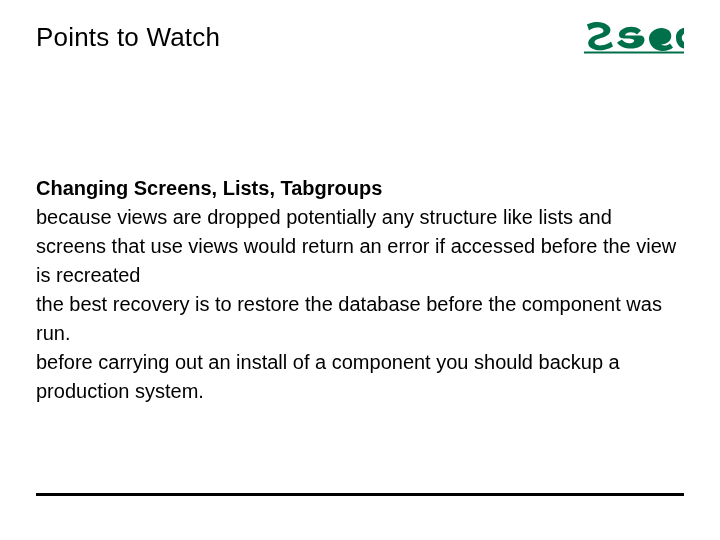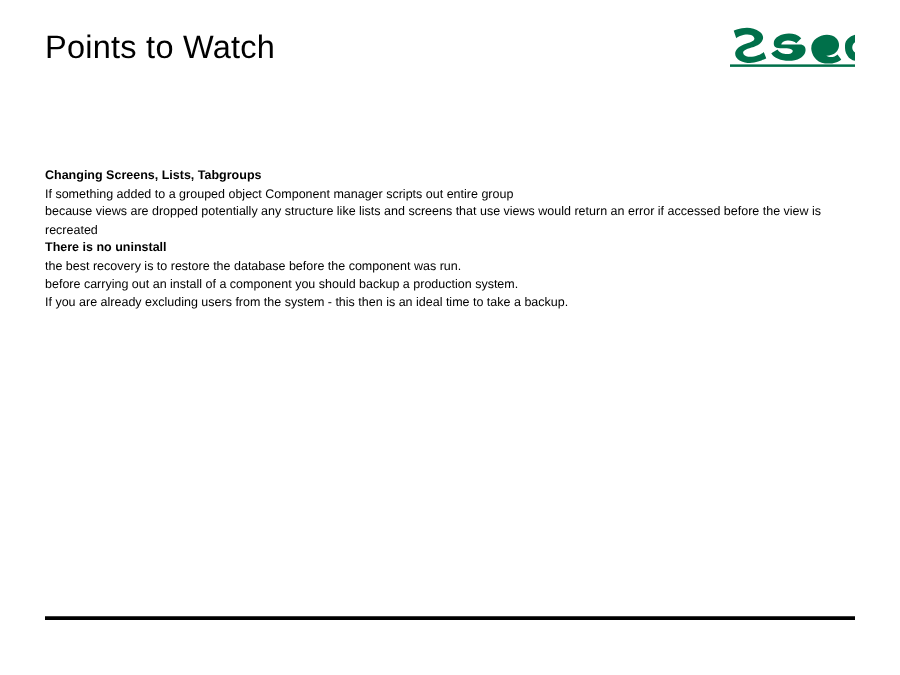--- a/index.html
+++ b/index.html
@@ -2,21 +2,21 @@
 <html><head>
 <meta charset="utf-8">
 <style>
   * { margin: 0; padding: 0; box-sizing: border-box; }
   html, body { width: 720px; height: 540px; background: #fff; font-family: Arial, Helvetica, sans-serif; color: #000; }
   .slide { position: relative; width: 720px; height: 540px; padding: 22px 36px 0 36px; }
   .header { display: flex; justify-content: space-between; align-items: flex-start; }
   .title { font-size: 26px; font-weight: 400; color: #000; letter-spacing: 0.2px; }
   .logo { width: 100px; height: 40px; position: relative; margin-top: -4px; }
   .logo svg { width: 100%; height: 100%; }
-  .body { margin-top: 76px; font-size: 10px; line-height: 1.45; }
+  .body { margin-top: 116px; font-size: 20px; line-height: 1.45; }
   .body p { margin: 0; }
   .body .bold { font-weight: 700; }
   .rule { position: absolute; left: 36px; right: 36px; bottom: 44px; border-top: 3px solid #000; }
 </style>
 </head>
 <body>
 
 <div class="slide">
   <div class="header">
     <div class="title">Points to Watch</div>
@@ -28,24 +28,21 @@
           <path d="M130 36 C130 18 156 8 170 20 C176 26 176 36 170 42 C166 46 160 48 154 48 C160 52 168 50 172 46 L178 54 C170 62 148 64 138 54 C130 46 130 36 130 36 Z M144 30 C144 24 156 22 160 28 C162 32 158 36 152 36 C146 36 144 34 144 30 Z"></path>
           <path d="M184 32 C184 16 208 8 222 18 L216 28 C210 22 198 24 196 32 C194 40 200 46 210 44 C214 42 216 38 210 38 L210 30 L228 30 L228 46 C222 58 196 62 188 48 C184 42 184 38 184 32 Z"></path>
         </g>
         <rect x="0" y="62" width="230" height="4" fill="#00704a"></rect>
       </svg>
     </div>
   </div>
 
   <div class="body">
     <p class="bold">Changing Screens, Lists, Tabgroups</p>
-    <p>If something added to a grouped object Component manager scripts out entire group</p>
 
     <p>because views are dropped potentially any structure like lists and screens that use views would return an error if accessed before the view is recreated</p>
 
-    <p class="bold">There is no uninstall</p>
     <p>the best recovery is to restore the database before the component was run.</p>
     <p>before carrying out an install of a component you should backup a production system.</p>
-    <p>If you are already excluding users from the system - this then is an ideal time to take a backup.</p>
   </div>
 
   <div class="rule"></div>
 </div>
 
 </body></html>

